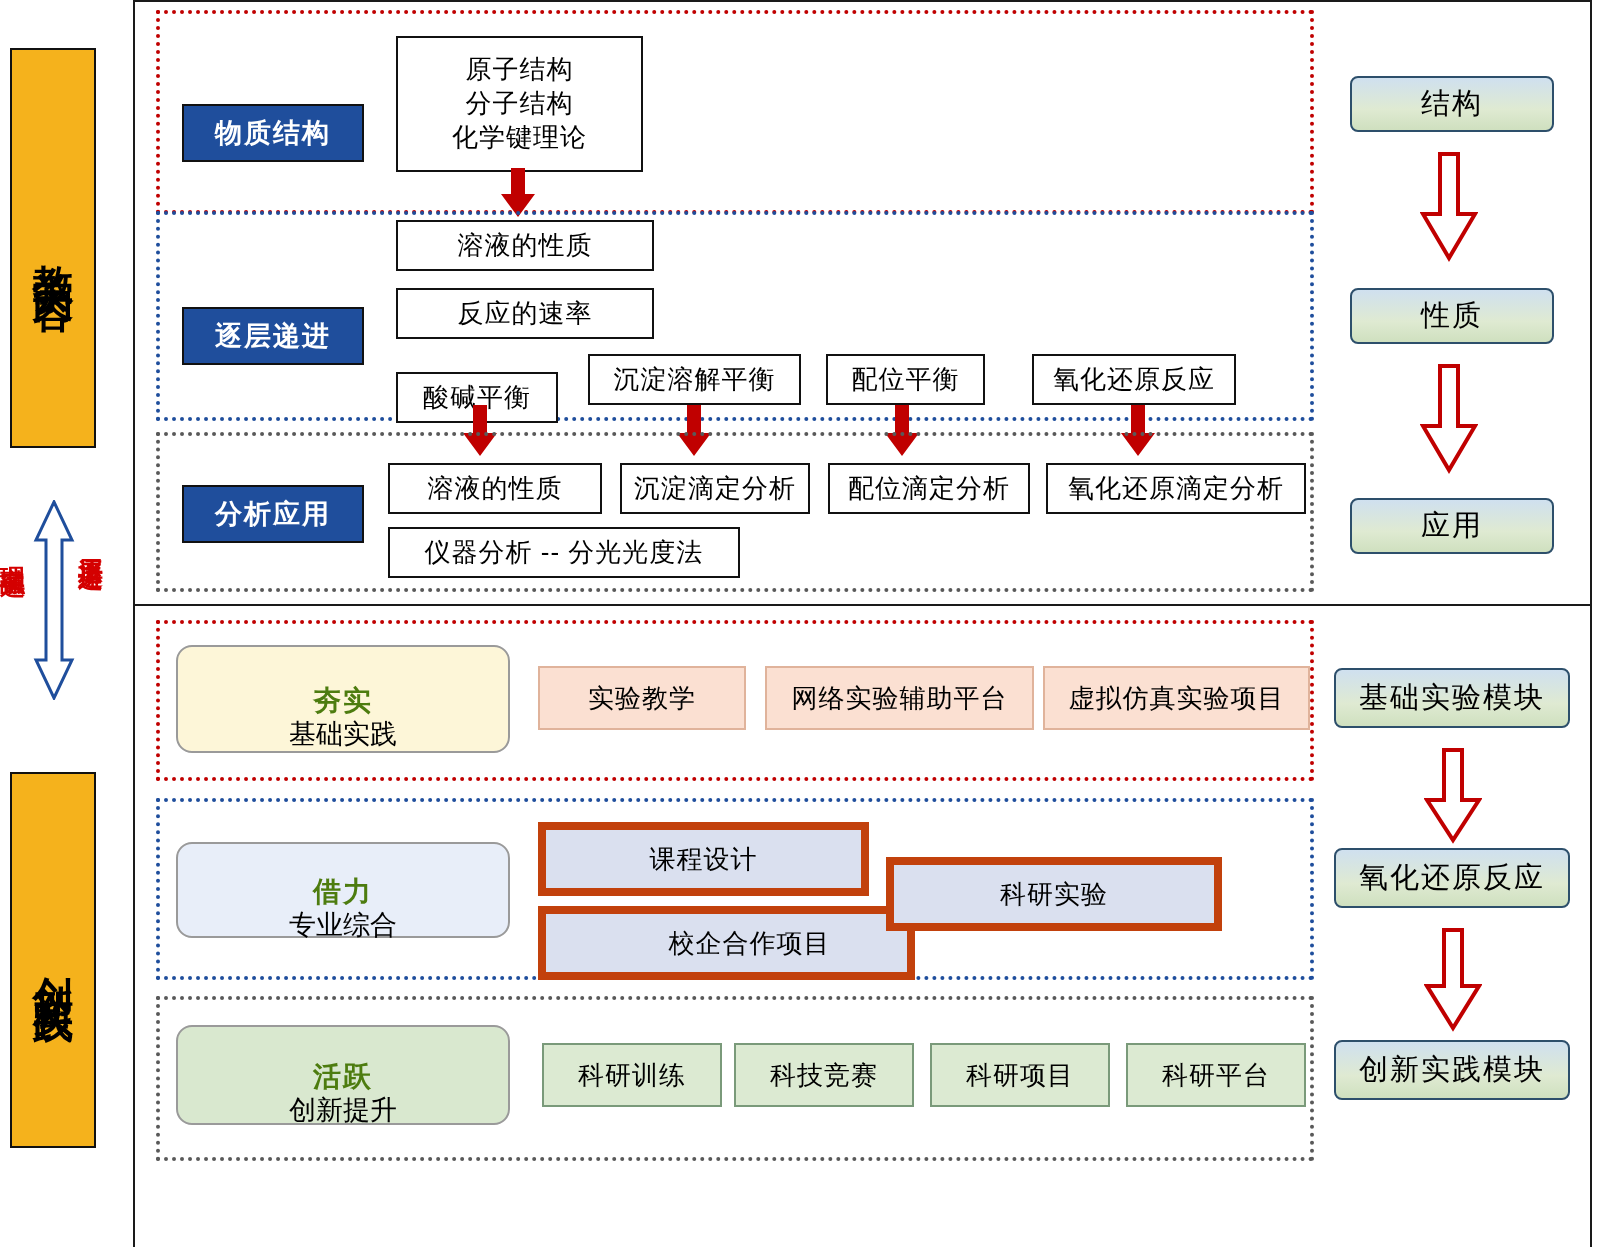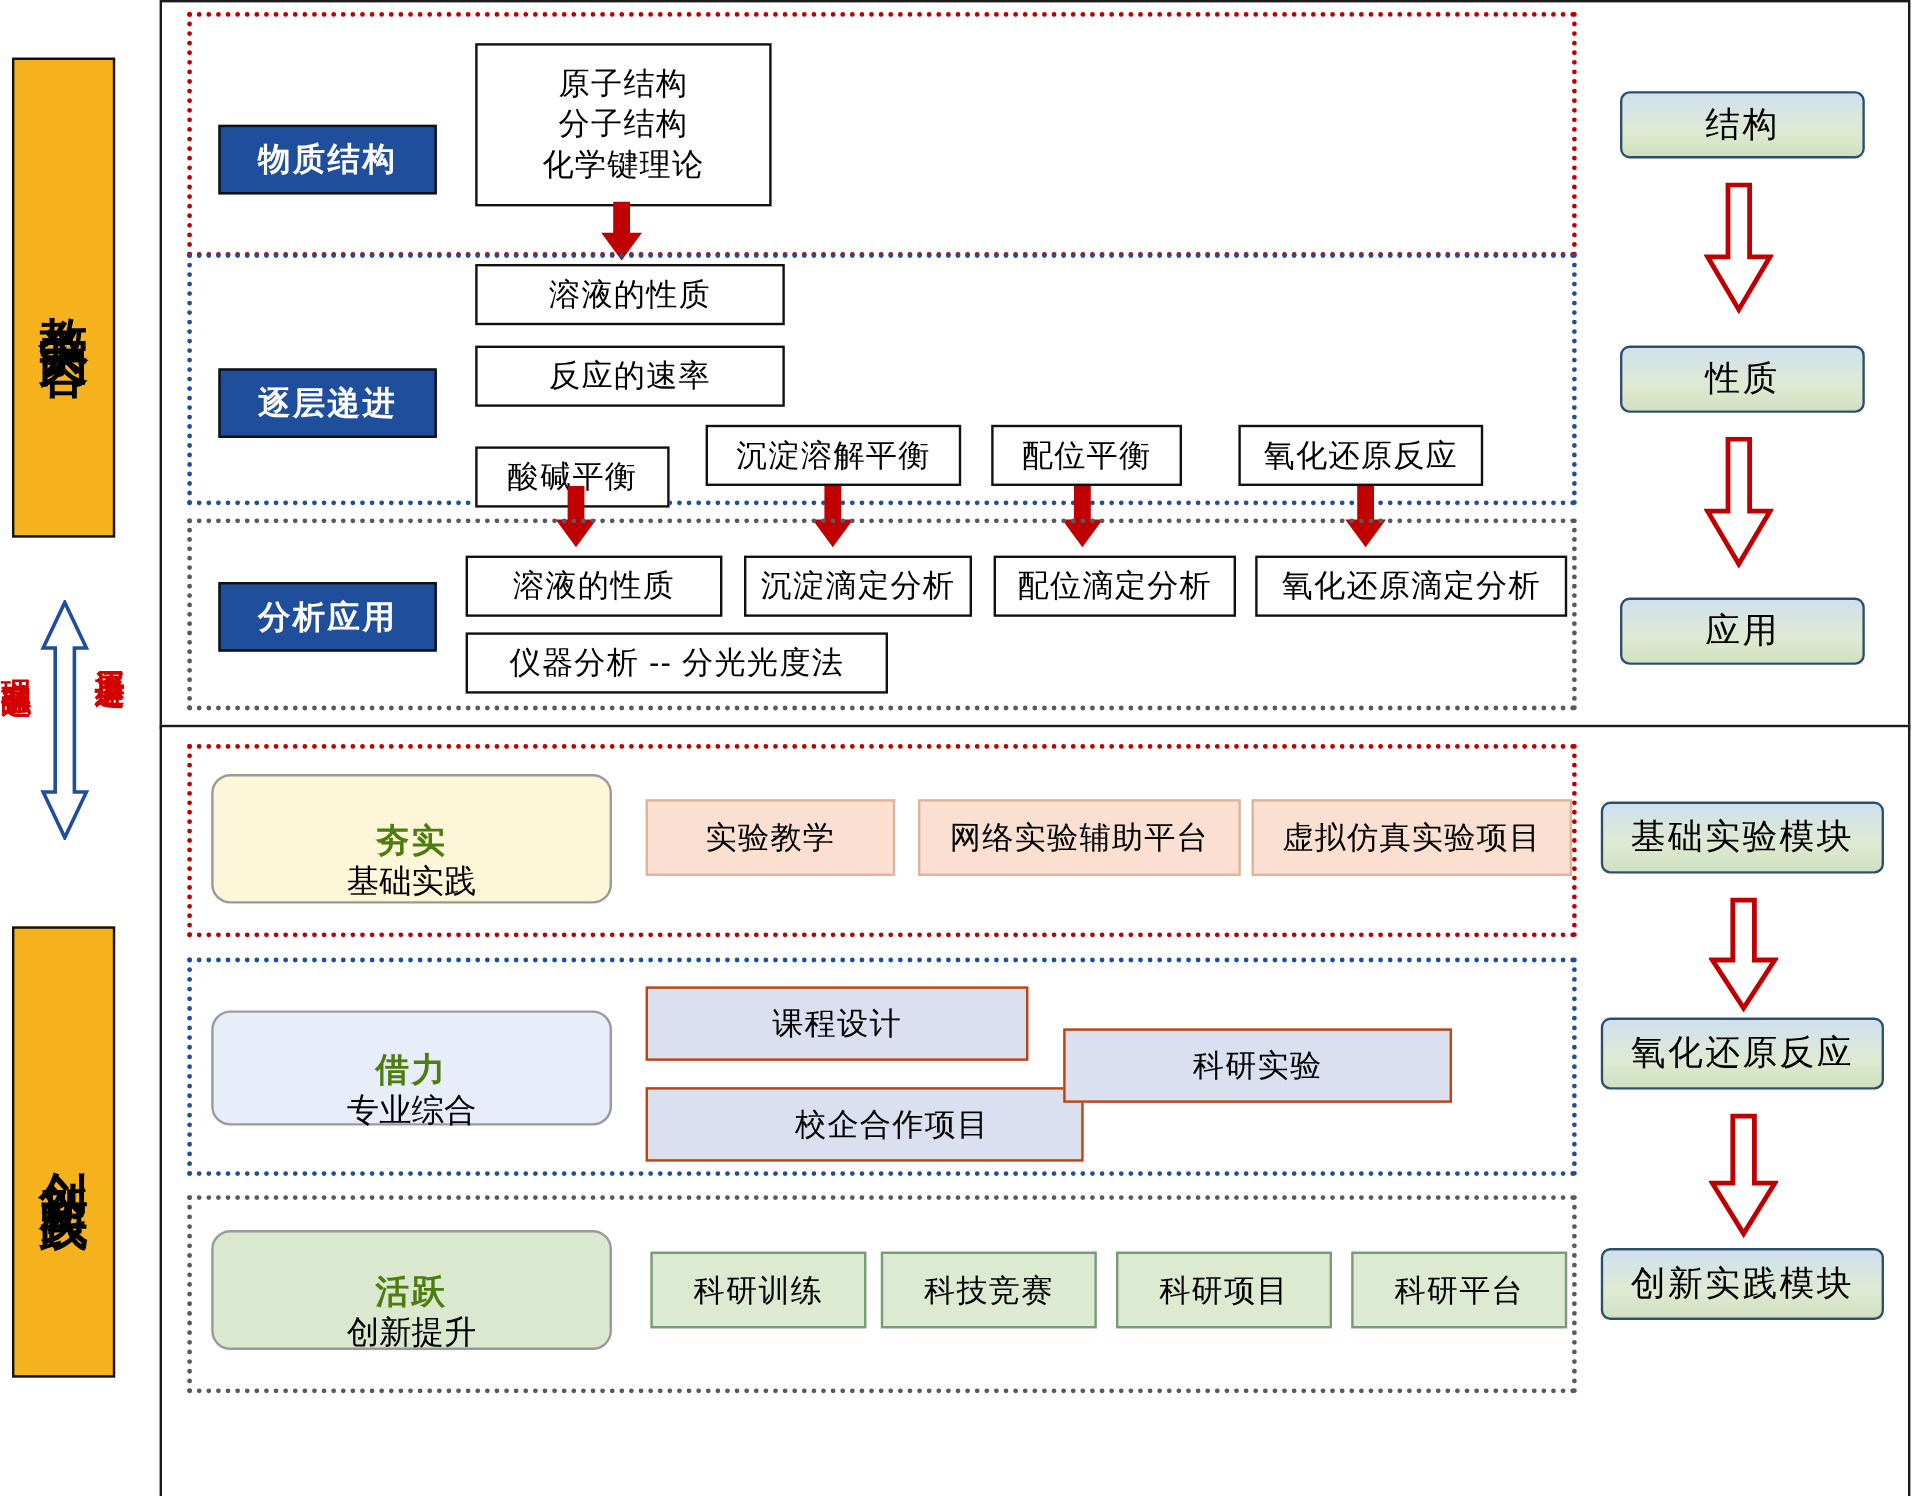--- a/index.html
+++ b/index.html
@@ -173,21 +173,21 @@
     font-size: 26px;
     color: #000;
     letter-spacing: 1px;
   }
   #box-exp-teaching { left: 538px; top: 666px; width: 204px; height: 60px; }
   #box-net-platform { left: 765px; top: 666px; width: 265px; height: 60px; }
   #box-virtual-sim  { left: 1043px; top: 666px; width: 263px; height: 60px; }
 
   .bbox {
     position: absolute;
-    border: 2px solid #c2410c;
+    border: 8px solid #c2410c;
     background: #dae0ef;
     display: flex;
     align-items: center;
     justify-content: center;
     font-size: 26px;
     color: #000;
     letter-spacing: 1px;
   }
   #box-course-design { left: 538px; top: 822px; width: 315px; height: 58px; }
   #box-school-ent    { left: 538px; top: 906px; width: 315px; height: 58px; padding-left: 46px; }

